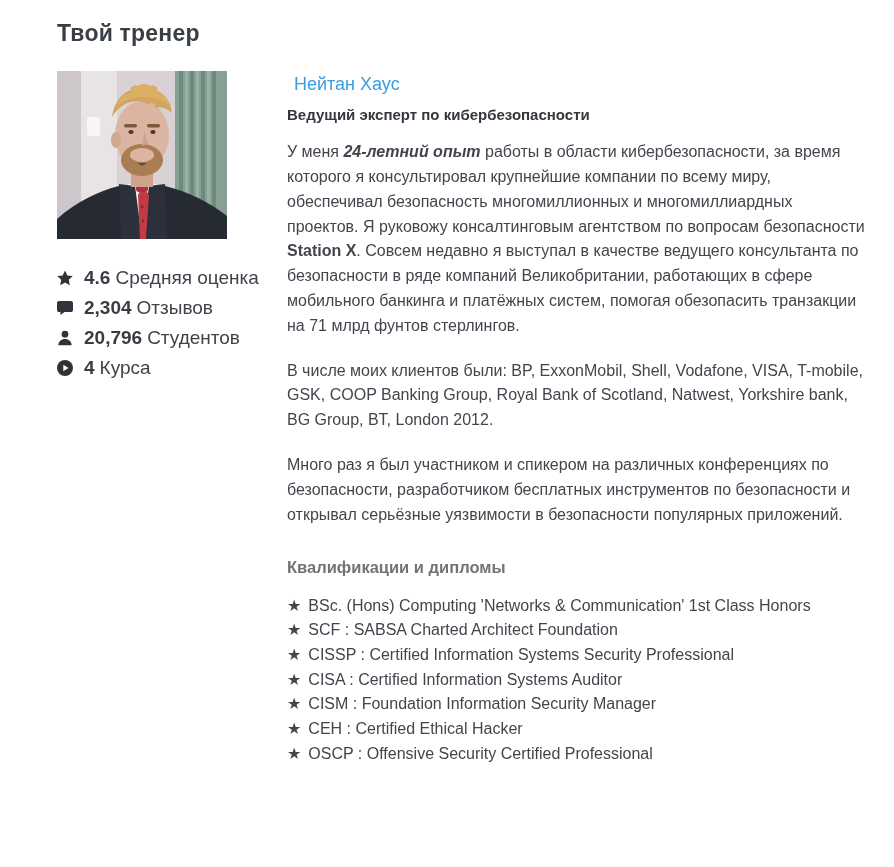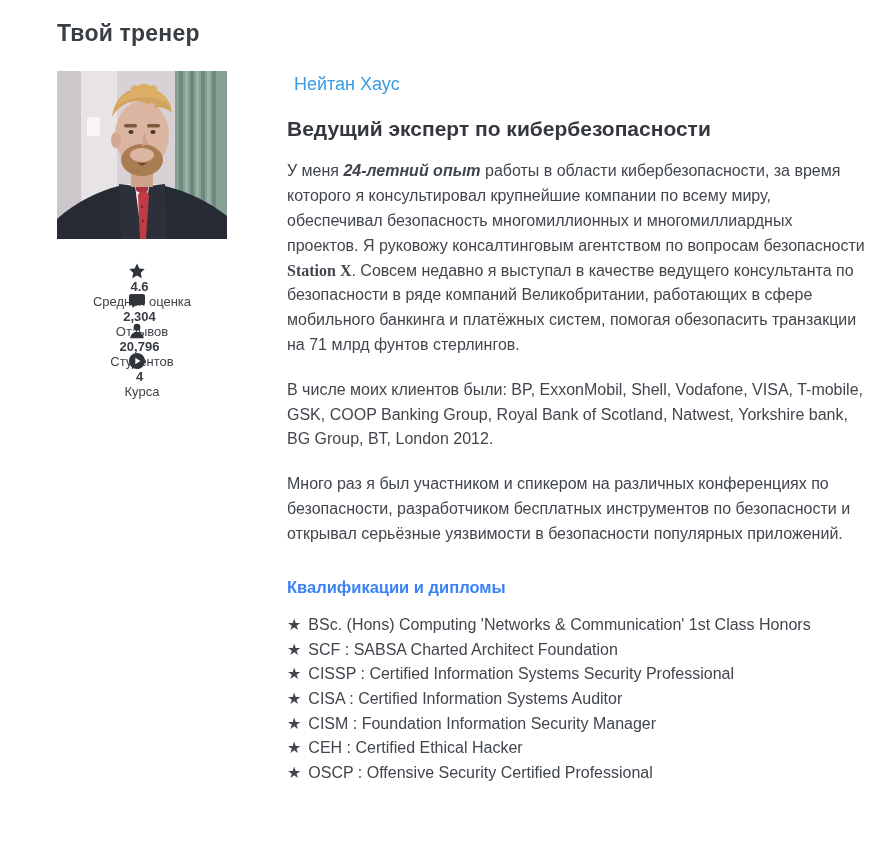--- a/index.html
+++ b/index.html
@@ -10,33 +10,33 @@
   }
   .container { padding:20px 8px 0 57px; }
   .page-title {
     font-size:23px; font-weight:bold; color:#393e44;
     margin:0 0 24px 0; letter-spacing:.2px;
   }
   .content { display:flex; align-items:flex-start; }
   .left-col { width:170px; flex-shrink:0; }
   .photo-wrap { width:170px; height:168px; display:block; line-height:0; }
   .stats { margin-top:24px; }
-  .stat-row { display:flex; align-items:center; height:30px; font-size:13px; color:#3f444b;flex-direction:column; }
+  .stat-row { display:flex; align-items:center; height:30px; font-size:19px; color:#3f444b; }
   .stat-icon { width:16px; height:16px; margin-right:11px; display:inline-flex; flex-shrink:0; }
   .stat-icon svg { width:16px; height:16px; }
   .stat-value { font-weight:bold; color:#383d44; margin-right:5px; white-space:nowrap; }
   .stat-label { white-space:nowrap; }
   .right-col { margin-left:60px; width:578px; font-size:16px; line-height:1.55; }
   .name-link { color:#3a9ce2; font-size:18px; text-decoration:none; display:inline-block; cursor:pointer;margin-left:7px; }
-  .subtitle { font-weight:bold; color:#34383e; font-size:21px; margin-top:14px; }
+  .subtitle { font-weight:bold; color:#34383e; font-size:15px; margin-top:4px; }
   .bio p { margin:14px 0 20px 0; }
   .bio p + p { margin-top:20px; }
   .bold-italic { font-weight:bold; font-style:italic; }
-  .bold { font-weight:bold;font-family:Liberation Serif, serif; }
-  .quals-heading { font-weight:bold; color:#3b82f6; font-size:16.5px; margin:28px 0 13px 0; }
+  .bold { font-weight:bold; }
+  .quals-heading { font-weight:bold; color:#737373; font-size:16.5px; margin:28px 0 13px 0; }
   .quals-list { list-style:none; margin:0; padding:0; }
   .quals-list li { line-height:1.54; }
   .qual-bullet { margin-right:7px; }
 </style>
 </head>
 <body>
 
 <div class="container">
   <h1 class="page-title">Твой тренер</h1>
 

